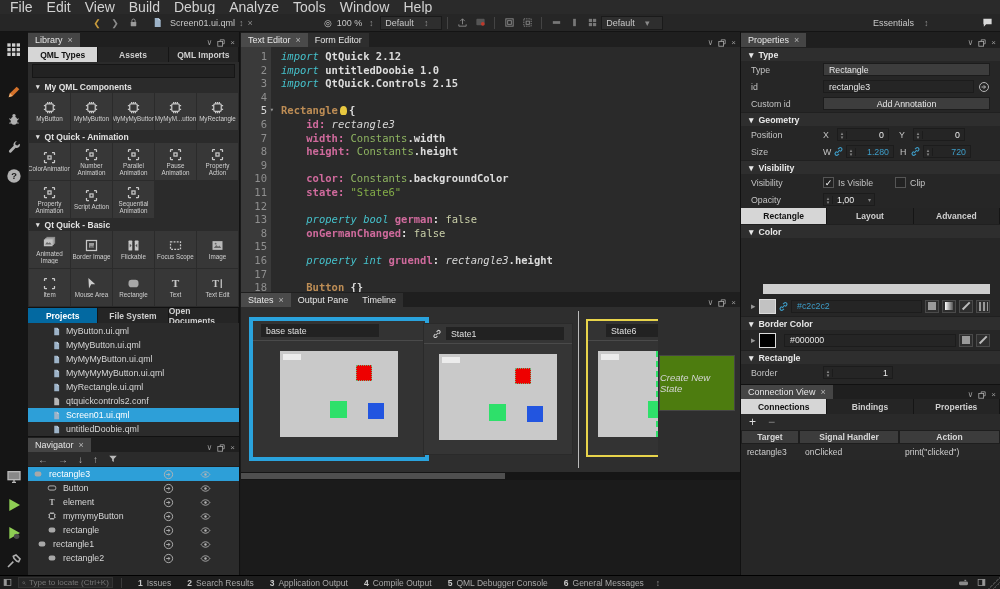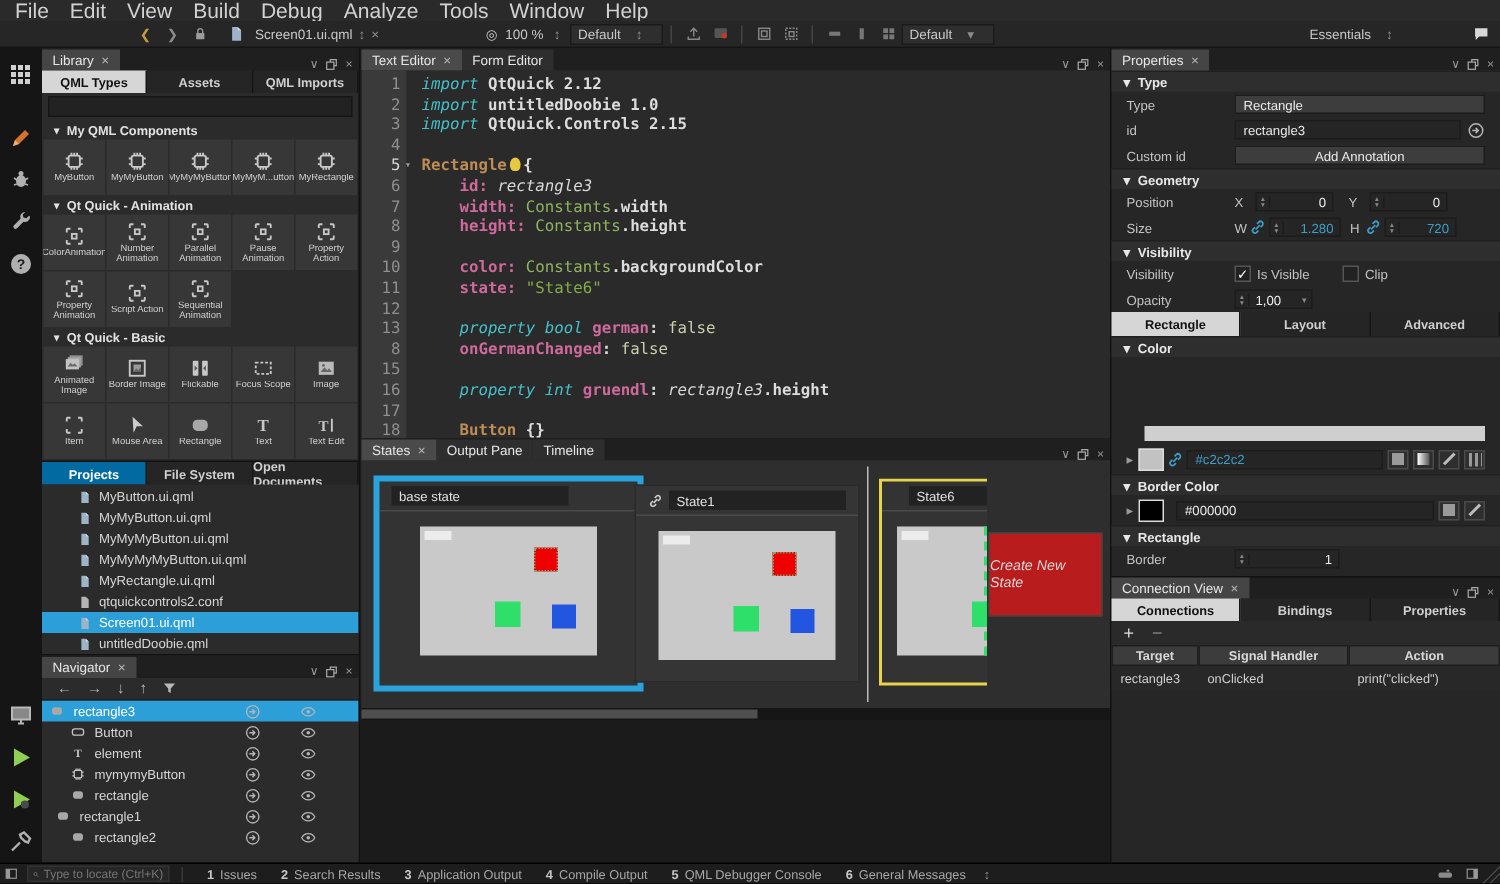--- a/index.html
+++ b/index.html
@@ -95,21 +95,21 @@
   .scard { position:absolute; background:#353535; border:1px solid #2a2a2a; }
   .scard .namerow { height:20px; display:flex; align-items:center; padding:0 8px; gap:4px; border-bottom:1px solid #4a4a4a; }
   .scard .namefield { background:#222; height:13px; flex:1; display:flex; align-items:center; padding:0 5px; font-size:8.8px; color:#e0e0e0; }
   .preview { position:relative; background:#c9c9c9; width:118px; height:86px; margin:10px auto 0; }
   .pv-chip { position:absolute; left:3px; top:3px; width:18px; height:6px; background:#ececec; }
   .pv-red { position:absolute; width:16px; height:16px; background:#ee0000; border:1px dotted #7a7; }
   .pv-green { position:absolute; width:17px; height:17px; background:#2ee06a; }
   .pv-blue { position:absolute; width:16px; height:16px; background:#2255e0; }
   .stscroll { height:8px; background:#161616; position:relative; }
   .stthumb { position:absolute; left:0; top:1px; height:6px; width:53%; background:#4f4f4f; }
-  .createbtn { position:absolute; background:#b91c1c; border:1px solid #454545; color:#d6d6d6; font-style:italic; font-size:9.5px; display:flex; align-items:center; justify-content:center; }
+  .createbtn { position:absolute; background:#4d7c0f; border:1px solid #454545; color:#d6d6d6; font-style:italic; font-size:9.5px; display:flex; align-items:center; justify-content:center; }
 
   
   .sech { height:14px; background:#2e2e2e; display:flex; align-items:center; gap:5px; padding-left:8px; font-size:8.8px; font-weight:bold; color:#e8e8e8; border-top:1px solid #202020; }
   .prow { display:flex; align-items:center; height:17px; padding:0 10px 0 10px; font-size:8.8px; color:#c4c4c4; }
   .prow .plabel { width:72px; flex:none; }
   .field { background:#3d3d3d; border:1px solid #1c1c1c; height:13px; display:flex; align-items:center; padding:0 5px; color:#e8e8e8; }
   .field.dark { background:#252525; }
   .spin { background:#252525; border:1px solid #1c1c1c; height:13px; display:flex; align-items:center; }
   .spin .arr { width:9px; font-size:5px; color:#888; display:flex; flex-direction:column; align-items:center; line-height:4px; border-right:1px solid #1c1c1c; }
   .spin .val { flex:1; text-align:right; padding:0 4px; color:#eee; }

